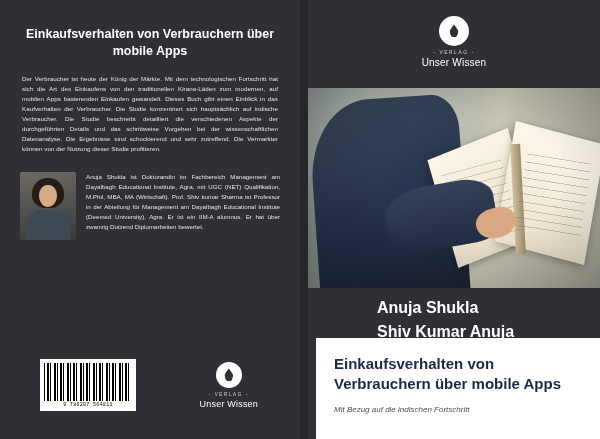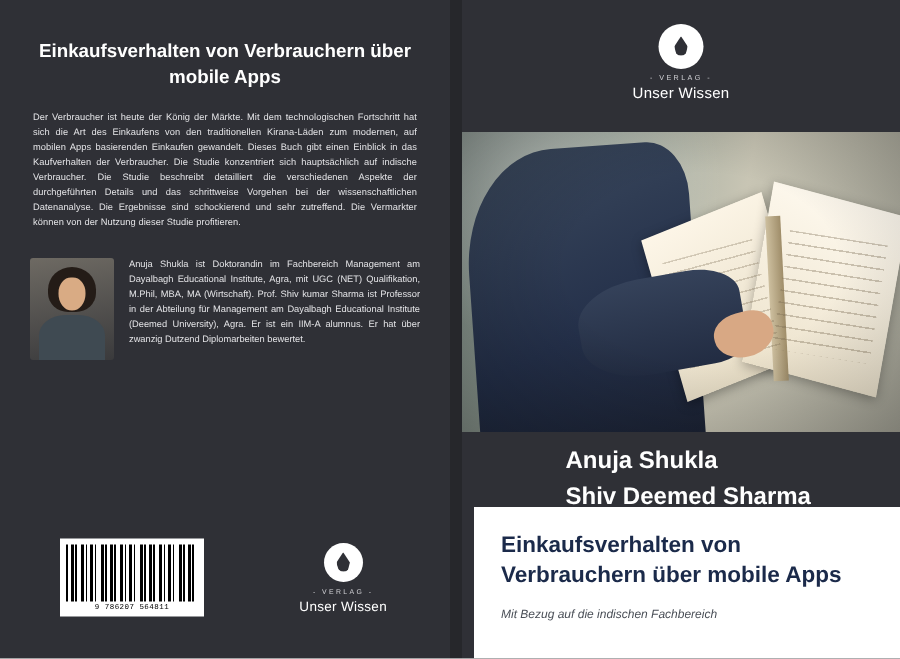--- a/index.html
+++ b/index.html
@@ -375,22 +375,22 @@
       <div class="ph-book-spine"></div>
       <div class="ph-lines"></div>
       <div class="ph-lines2"></div>
       <div class="ph-sleeve"></div>
       <div class="ph-hand"></div>
       <div class="photo-vignette"></div>
     </div>
 
     <div class="front-authors">
       <div>Anuja Shukla</div>
-      <div>Shiv Deemed Sharma</div>
+      <div>Shiv Kumar Anuja</div>
     </div>
 
     <div class="front-title-panel">
       <div class="front-title">Einkaufsverhalten von Verbrauchern über mobile Apps</div>
-      <div class="front-subtitle">Mit Bezug auf die indischen Fachbereich</div>
+      <div class="front-subtitle">Mit Bezug auf die indischen Fortschritt</div>
     </div>
   </div>
 
 </div>
 
 </body></html>

